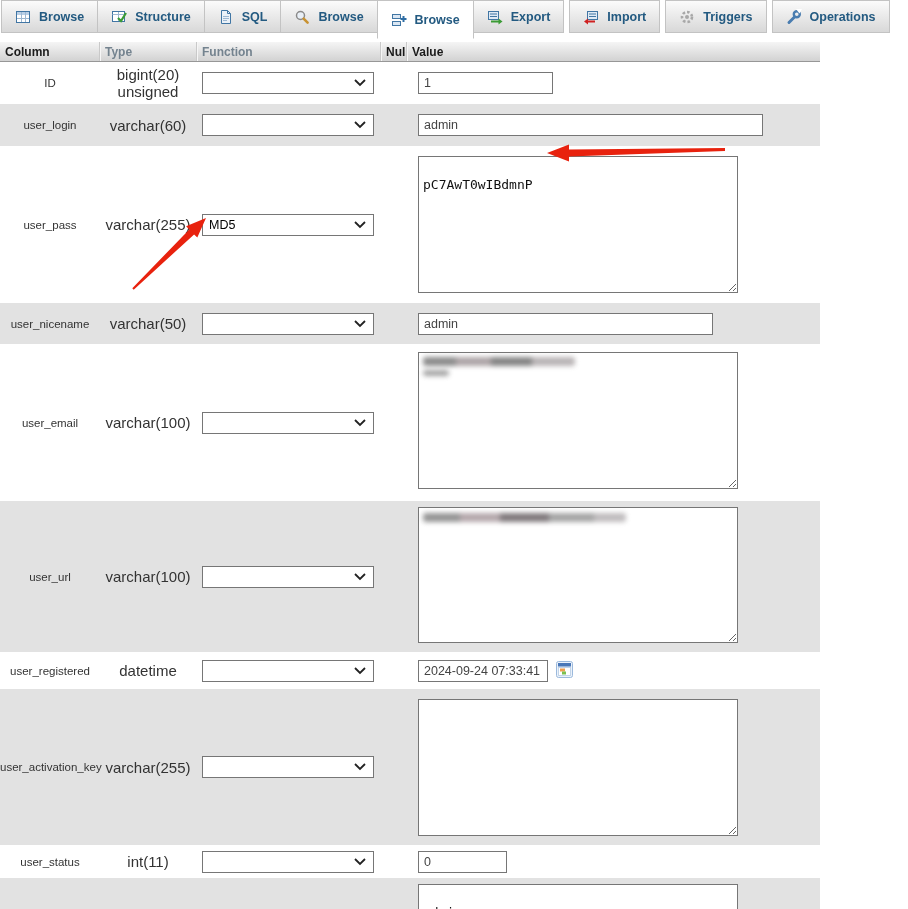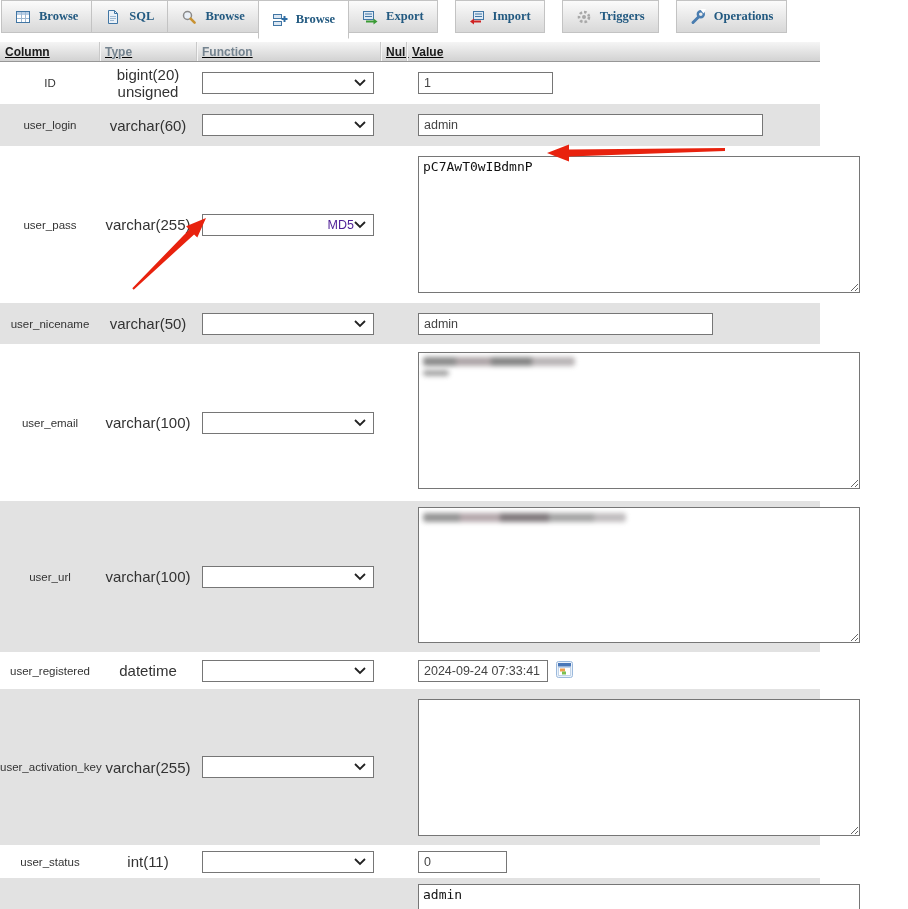--- a/index.html
+++ b/index.html
@@ -1,55 +1,55 @@
 <!DOCTYPE html>
 <html><head>
 <meta charset="utf-8">
 <style>
   * { margin:0; padding:0; box-sizing:border-box; }
   html,body { background:#fff; }
   .page { position:relative; width:908px; height:909px; overflow:hidden; background:#fff;
           font-family:"Liberation Sans", sans-serif; }
 
   
-  .tabs { display:flex; align-items:flex-start; height:42px; padding-left:2px;font-family:Liberation Serif, serif; }
+  .tabs { display:flex; align-items:flex-start; height:42px; padding-left:2px; }
   .tab { height:33px; display:flex; align-items:center; gap:8px; padding:0 13px;
          border:1px solid #c3c3c3; margin-left:-1px; position:relative;
          background:linear-gradient(#fbfbfb,#d8d8d8);
          color:#235a81; font-size:12.5px; font-weight:bold; cursor:pointer; white-space:nowrap; }
-  .tab.gap { margin-left:17px; }
+  .tab.gap { margin-left:5px; }
   .tab.active { background:#fff; height:39px; border-bottom:1px solid #fff; z-index:2; }
   .tab svg { display:block; }
 
   
   .content { width:820px; }
   .thead { display:grid; grid-template-columns:99px 97px 184px 26px 414px; height:20px;
            background:linear-gradient(#f5f5f5,#d2d2d2); border-bottom:1px solid #979797;
-           align-items:center; font-size:12px; font-weight:bold;text-decoration:underline; }
+           align-items:center; font-size:12px; font-weight:bold; }
   .thead .hcell { padding-left:5px; height:100%; display:flex; align-items:center;
                   border-left:1px solid #c9c9c9; box-shadow:inset 1px 0 0 #f6f6f6; }
   .thead .hcell:first-child { border-left:none; box-shadow:none; }
   .hc-dark { color:#1b1b1b; }
   .hc-link { color:#74838f; }
 
   .row { display:grid; grid-template-columns:100px 96px 186px 26px auto; align-items:center; }
   .row.alt { background:#e2e2e2; }
   .cell-col { text-align:center; font-size:11.5px; color:#333; }
   .cell-type { text-align:center; font-size:15px; color:#333; }
   .cell-func { padding-left:6px; }
   .cell-val { padding-left:10px; display:flex; align-items:center; }
 
   
   .select { width:172px; height:22px; background:#fff; border:1px solid #767676;
-            display:flex; align-items:center; justify-content:flex-end;
-            padding:0 7px 0 6px; font-size:12.5px; color:#4c1d95; cursor:pointer; }
+            display:flex; align-items:center; justify-content:space-between;
+            padding:0 7px 0 6px; font-size:12.5px; color:#000000; cursor:pointer; }
   .select .chev { display:flex; }
   input.val { height:22px; border:1px solid #767676; background:#fff; padding:0 5px;
               font-family:"Liberation Sans", sans-serif; font-size:12.5px; color:#444; }
-  textarea.val { width:442px; border:1px solid #767676; background:#fff; padding:2px 4px;
+  textarea.val { width:320px; border:1px solid #767676; background:#fff; padding:20px 4px;
                  font-family:"DejaVu Sans Mono", monospace; font-size:13px; color:#111;
                  resize:both; position:relative; }
   .ta-wrap { position:relative; }
   .w-id { width:135px; } .w-login { width:345px; } .w-nice { width:295px; }
   .w-date { width:130px; } .w-status { width:89px; }
   .h-big { height:137px; } .h-url { height:136px; } .h-last { height:100px; }
 
   .r0 { height:42px; } .r1 { height:42px; } .r2 { height:157px; } .r3 { height:41px; }
   .r4 { height:157px; } .r5 { height:151px; } .r6 { height:37px; } .r7 { height:156px; }
   .r8 { height:33px; } .r9 { height:90px; align-items:start; }
@@ -82,20 +82,31 @@
             <rect x="1.5" y="2.5" width="13" height="11" fill="#fff" stroke="#4176a4"></rect>
             <rect x="2" y="3" width="12" height="3" fill="#b9cfe6"></rect>
             <line x1="6.5" y1="3" x2="6.5" y2="13" stroke="#9db8d2"></line>
             <line x1="10.5" y1="3" x2="10.5" y2="13" stroke="#9db8d2"></line>
             <line x1="2" y1="9.5" x2="14" y2="9.5" stroke="#9db8d2"></line>
           </svg>
       </span>
       <span>Browse</span>
     </div>
 
+    <div class="tab">
+      <span>
+        <svg width="16" height="16">
+            <rect x="1.5" y="2.5" width="12" height="10" fill="#fff" stroke="#4176a4"></rect>
+            <line x1="1.5" y1="5.5" x2="13.5" y2="5.5" stroke="#9db8d2"></line>
+            <line x1="7.5" y1="3" x2="7.5" y2="12" stroke="#9db8d2"></line>
+            <path d="M7 9 L10 12 L15 4" fill="none" stroke="#3a9b35" stroke-width="2.2"></path>
+          </svg>
+      </span>
+      <span>Structure</span>
+    </div>
 
     <div class="tab">
       <span>
         <svg width="16" height="16">
             <path d="M3.5 1.5 h6 l3 3 v10 h-9 z" fill="#eaf1f8" stroke="#4176a4"></path>
             <path d="M9.5 1.5 v3 h3" fill="none" stroke="#4176a4"></path>
             <line x1="5" y1="7.5" x2="11" y2="7.5" stroke="#9db8d2"></line>
             <line x1="5" y1="9.5" x2="11" y2="9.5" stroke="#9db8d2"></line>
             <line x1="5" y1="11.5" x2="9" y2="11.5" stroke="#9db8d2"></line>
           </svg>

